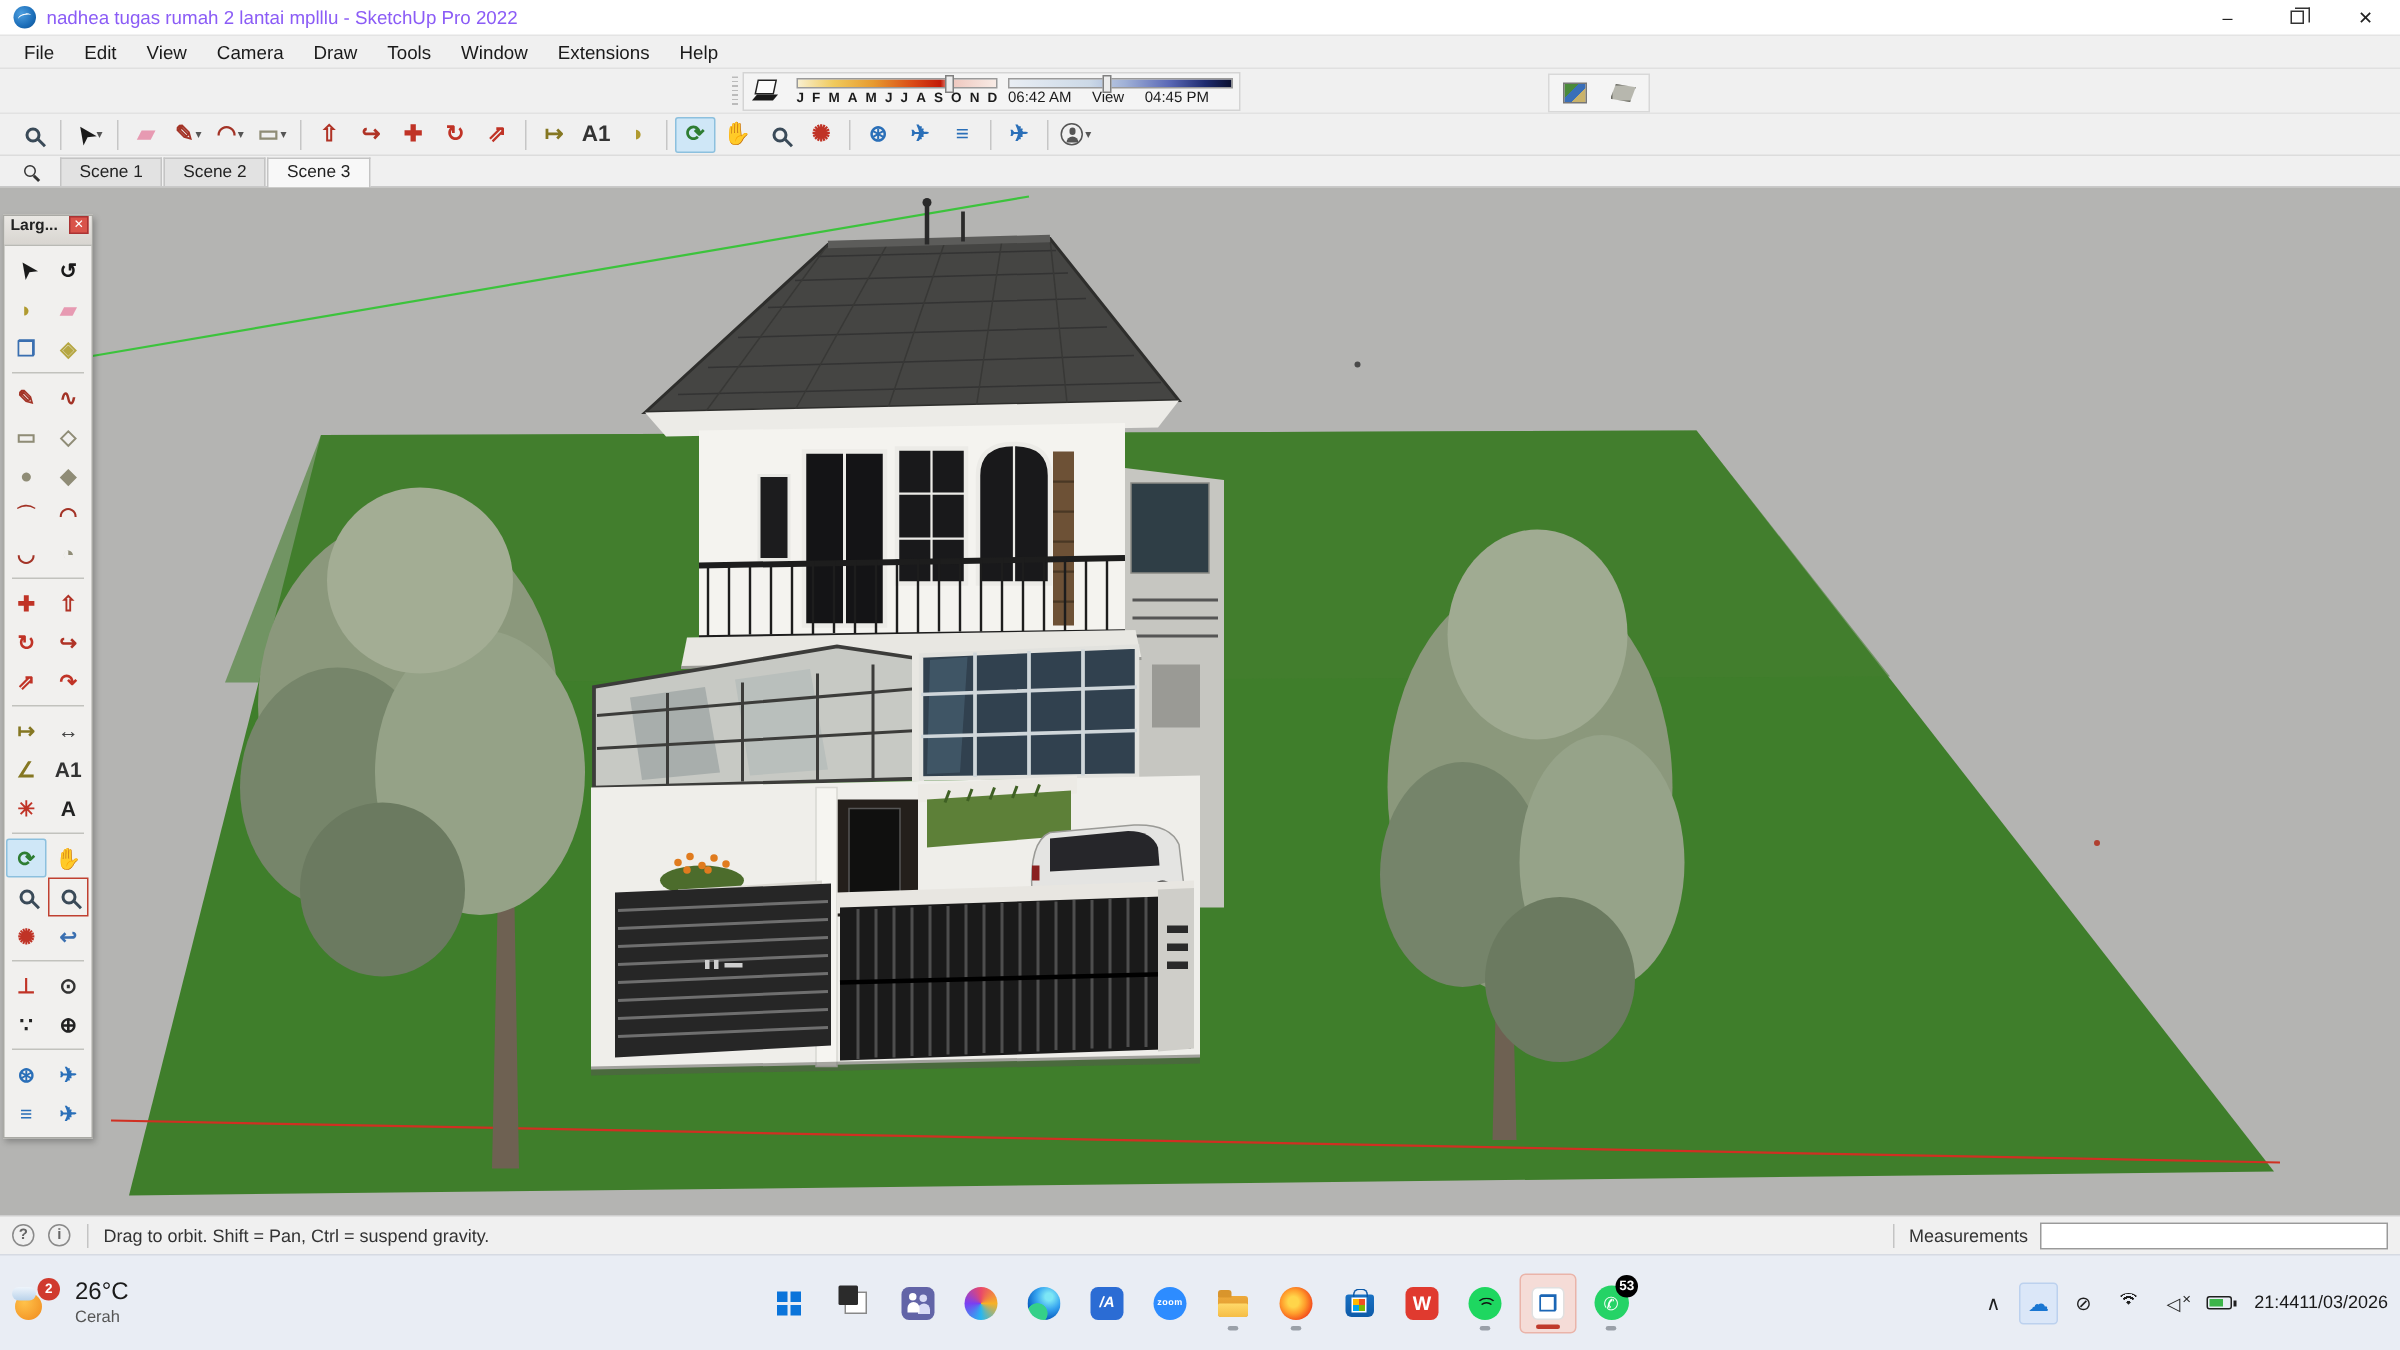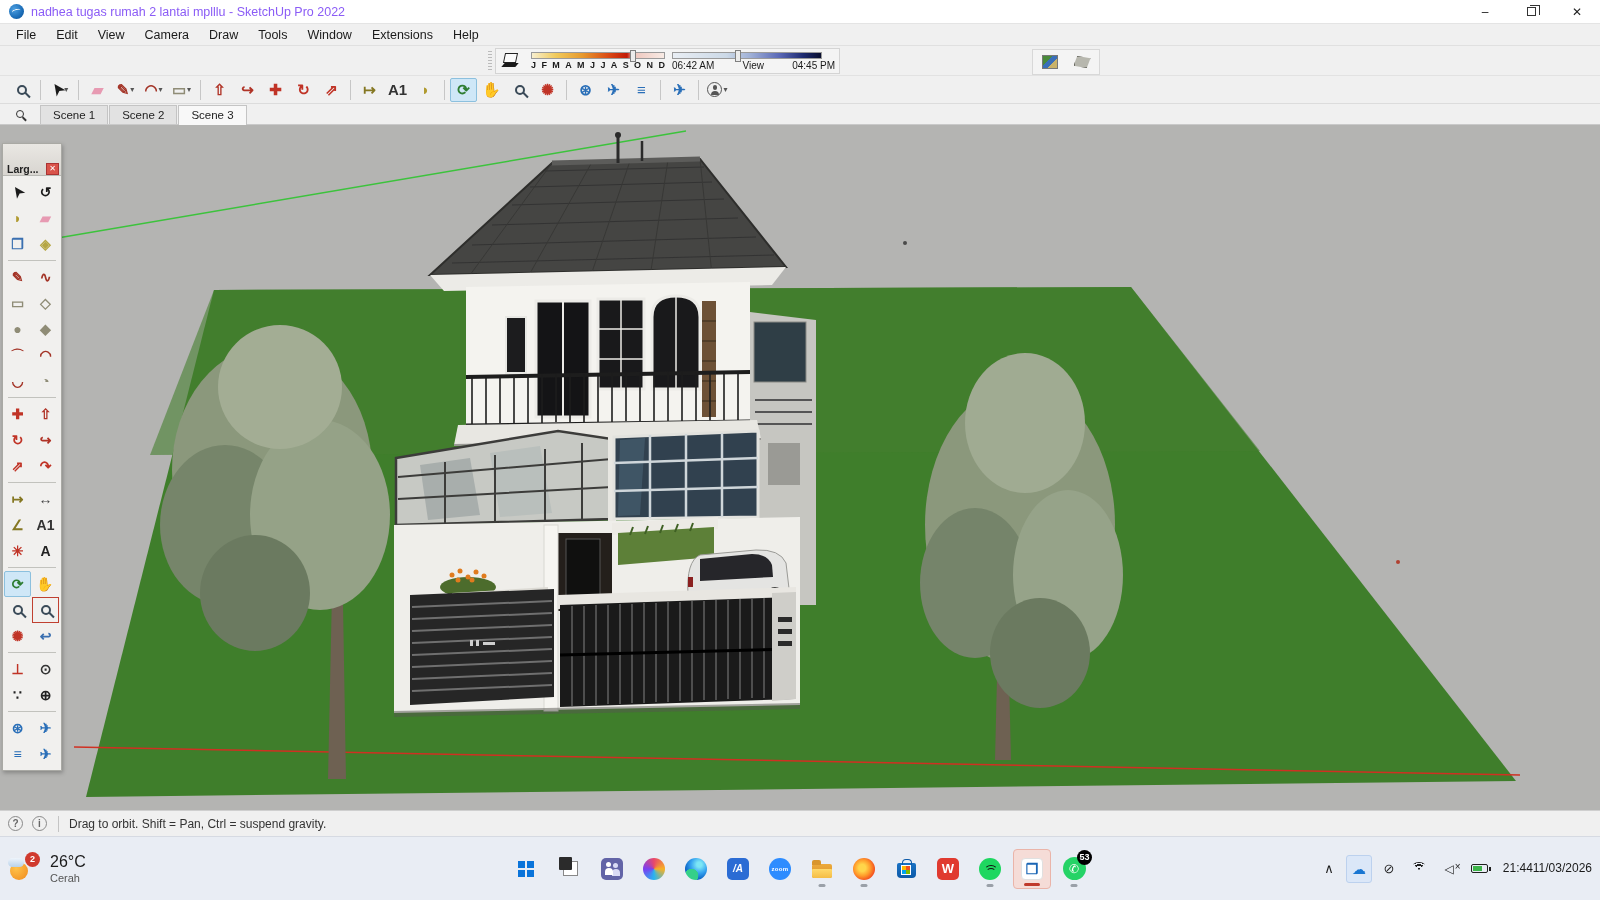--- a/index.html
+++ b/index.html
@@ -36,21 +36,21 @@
   .shadow-toggle .base { position:absolute; left:3px; top:13px; width:14px; height:4px; background:#1a1a1a;
     transform:skewX(-40deg); }
   .slider-box { display:flex; flex-direction:column; justify-content:center; gap:1px; }
   .slider-bar { height:7px; border:1px solid #9a9a9a; position:relative; }
   .slider-bar.months { width:134px;
     background:linear-gradient(90deg,#f8efcf,#f0ca5c 18%,#e79a2e 38%,#da4a16 58%,#c21a07 72%,#eec6bd 77%,#f8ebe5 100%); }
   .slider-bar.time { width:150px;
     background:linear-gradient(90deg,#e9eef4,#ccd9e7 36%,#a0b1d7 52%,#5a68b6 72%,#1e2b70 88%,#0a0f2f 100%); }
   .slider-thumb { position:absolute; top:-3px; width:6px; height:12px; background:#ececec; border:1px solid #808080; }
   .labels { display:flex; justify-content:space-between; font-size:9px; font-weight:bold; color:#1a1a1a; letter-spacing:0; }
-  .labels.time-labels { font-size:10px; font-weight:normal; width:163px; }
+  .labels.time-labels { font-size:10px; font-weight:normal; width:134px; }
   .util-cluster { position:absolute; left:1032px; top:3px; display:flex; gap:6px; align-items:center;
     background:#f4f4f4; border:1px solid #d8d8d8; padding:2px 4px; }
   .util-btn { width:26px; height:20px; background:none; border:none; display:flex; align-items:center; justify-content:center; }
   .tex-icon { width:16px; height:14px; border:1px solid #777;
     background:linear-gradient(135deg,#4a8a3a 0 35%, #3a6fb8 35% 65%, #c9b26a 65%); }
   .ground-icon { width:17px; height:12px; background:#b7b7ae; border:1px solid #6a6a62;
     clip-path:polygon(22% 0, 100% 18%, 78% 100%, 0 82%); }
 
   
   .toolbar { height:28px; background:#f0f0f0; display:flex; align-items:center; padding-left:8px; gap:1px;
@@ -82,21 +82,21 @@
     border-bottom:none; margin-right:1px; }
   .tab.active { background:#f8f8f8; position:relative; top:1px; padding-bottom:4px; }
 
   
   .viewport { flex:1; position:relative; background:#b4b4b2; overflow:hidden; }
   .viewport svg { position:absolute; inset:0; width:100%; height:100%; display:block; }
 
   
   .palette { position:absolute; left:2px; top:18px; width:60px; background:#f1f0ee;
     border:1px solid #a9a9a4; box-shadow:1px 2px 4px rgba(0,0,0,.25); }
-  .palette-header { height:32px; background:linear-gradient(#e9e7e3,#d8d5d0); display:flex; align-items:flex-end;
+  .palette-header { height:20px; background:linear-gradient(#e9e7e3,#d8d5d0); display:flex; align-items:flex-start;
     padding:0 2px 0 4px; border-bottom:1px solid #b9b9b4; }
   .palette-title { font-size:10.5px; font-weight:bold; color:#222; flex:1; }
   .palette-close { width:13px; height:12px; background:#d9534a; border:1px solid #a33; color:#fff; font-size:8px;
     line-height:1; display:flex; align-items:center; justify-content:center; padding:0; }
   .palette-body { display:grid; grid-template-columns:repeat(2, 28px); justify-content:center; padding:3px 0; }
   .ptool { width:27px; height:26px; display:flex; align-items:center; justify-content:center;
     background:none; border:1px solid transparent; }
   .ptool.active { background:#cfe7f7; border:1px solid #8cc0de; border-radius:2px; }
   .ptool .glyph { font-size:14px; }
   .pdiv { grid-column:1 / -1; height:7px; width:auto; border:none; position:relative; }
@@ -671,20 +671,25 @@
         </button>
       </div>
   </div>
 </div>
 
 <div class="statusbar">
   <button class="stat-circle">?</button>
   <button class="stat-circle">i</button>
   <span class="stat-sep"></span>
   <span class="status-hint">Drag to orbit. Shift = Pan, Ctrl = suspend gravity.</span>
+  <div class="meas-wrap">
+    <span class="meas-sep"></span>
+    <span class="meas-label">Measurements</span>
+    <input class="meas-input" value="" style="">
+  </div>
 </div>
 
 <div class="taskbar">
   <button class="weather">
     <span class="weather-icon">
       <span class="weather-badge">2</span>
     </span>
     <span class="weather-text">
       <span class="weather-temp">26°C</span>
       <span class="weather-cond">Cerah</span>

